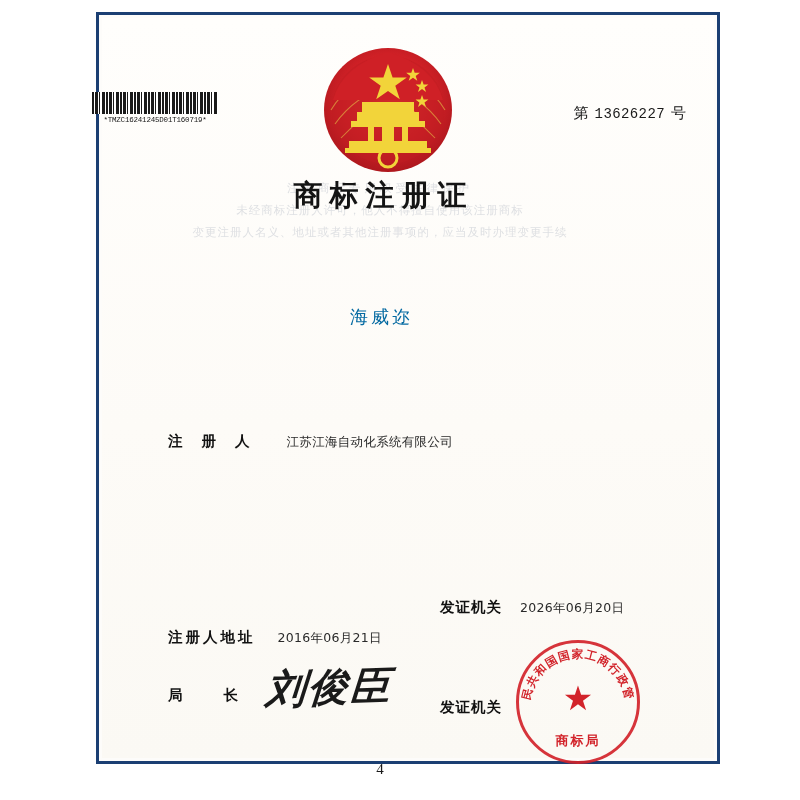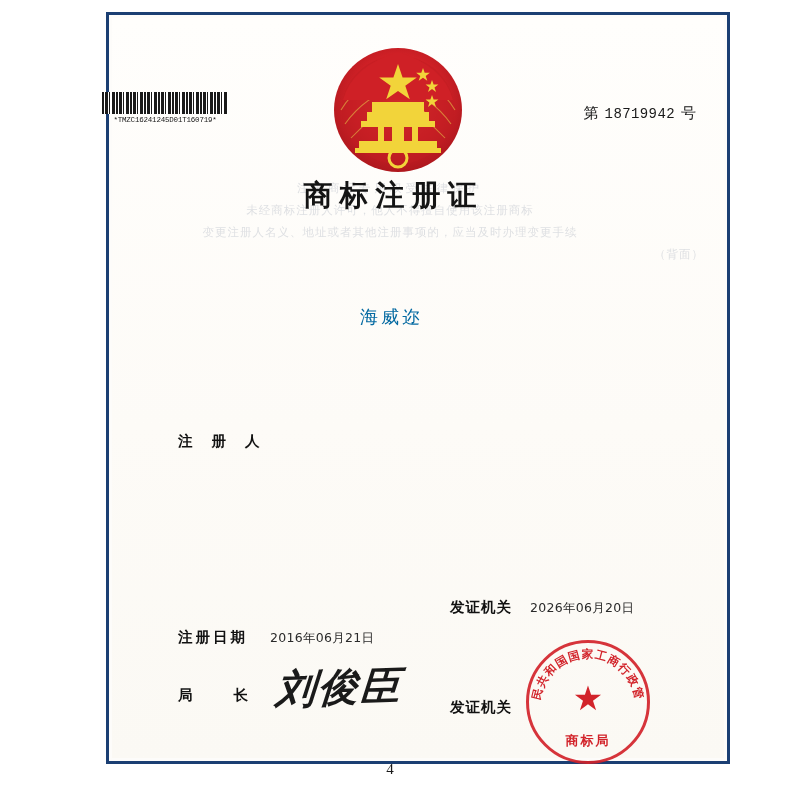--- a/index.html
+++ b/index.html
@@ -10,21 +10,21 @@
   body {
     width: 800px;
     height: 800px;
     font-family: "Liberation Sans", sans-serif;
     position: relative;
     overflow: hidden;
   }
 
   .page {
     position: absolute;
-    left: 18px; top: 0;
+    left: 8px; top: 0;
     width: 744px;
     height: 800px;
     background: #ffffff;
   }
 
   
   .certificate {
     position: absolute;
     left: 88px;
     top: 12px;
@@ -311,42 +311,42 @@
       <rect x="81" y="87" width="6" height="14" fill="#f2d43a"></rect>
       <rect x="28" y="101" width="78" height="7" fill="#f2d43a"></rect>
       <rect x="24" y="108" width="86" height="5" fill="#f2d43a"></rect>
 
       <circle cx="67" cy="118" r="9" fill="none" stroke="#f2d43a" stroke-width="3"></circle>
     </svg>
   </div>
 
   <div class="serial">
     <span>第</span>
-    <span class="num">18719942</span>
+    <span class="num">13626227</span>
     <span>号</span>
   </div>
 
   <div class="watermark">
     <div>注册商标专用权受法律保护</div>
     <div>未经商标注册人许可，他人不得擅自使用该注册商标</div>
     <div>变更注册人名义、地址或者其他注册事项的，应当及时办理变更手续</div>
-    <div>（背面）</div>
   </div>
 
   <div class="title">商标注册证</div>
 
   <div class="mark">海威迩</div>
 
   <div class="field" id="row-registrant">
     <span class="label">注 册 人</span>
+    <span class="value">江苏江海自动化系统有限公司</span>
   </div>
 
 
   <div class="field" id="row-regdate">
-    <span class="label">注册日期</span>
+    <span class="label">注册人地址</span>
     <span class="value">2016年06月21日</span>
   </div>
 
   <div class="field" id="row-validity">
     <span class="label">发证机关</span>
     <span class="value">2026年06月20日</span>
   </div>
 
   <div class="field" id="row-director">
     <span class="label">局 长</span>

